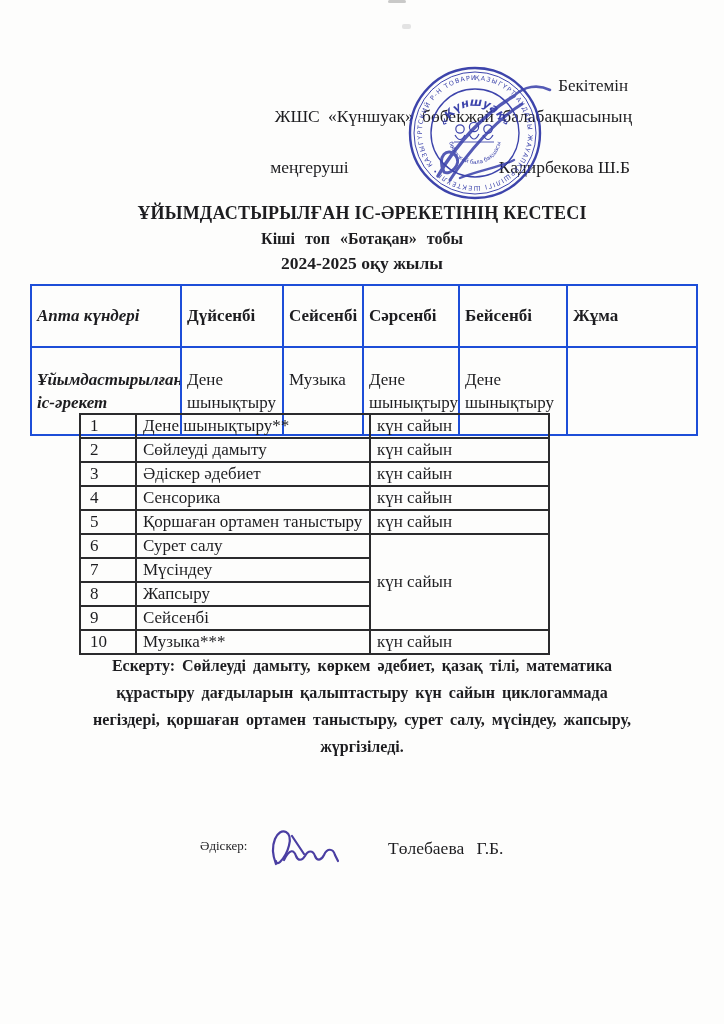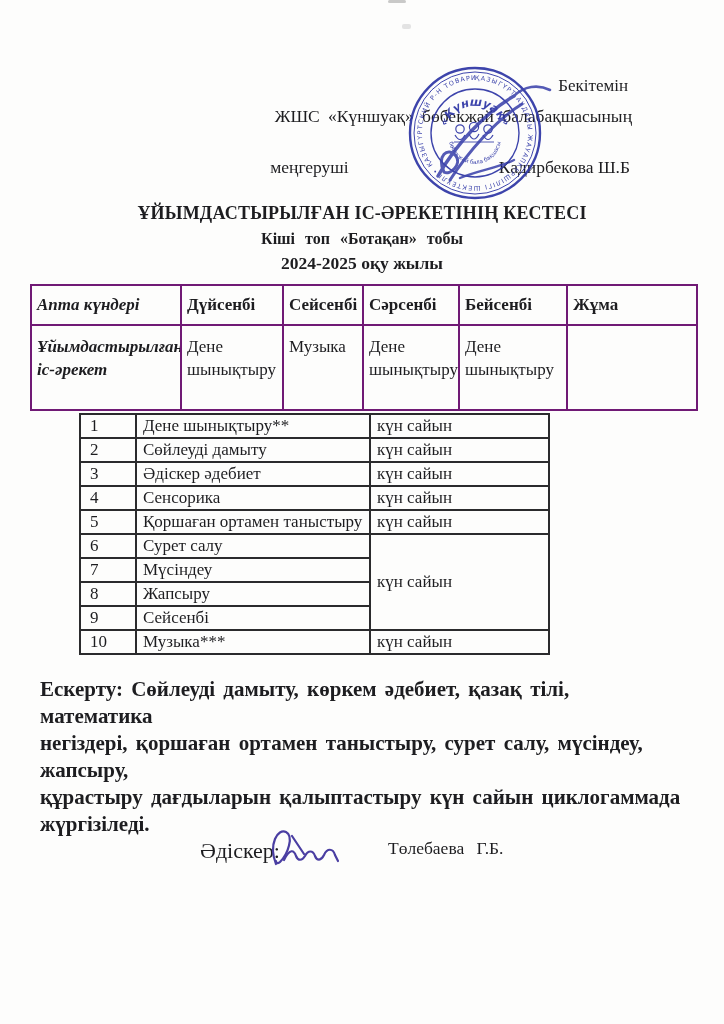--- a/index.html
+++ b/index.html
@@ -23,38 +23,38 @@
   .stamp { position:absolute; left:398px; top:60px; width:170px; height:150px; z-index:5; opacity:.92; }
 
   
   .title-block { position:absolute; top:194px; left:0; width:100%; text-align:center; font-weight:bold; }
   .title-line1 { font-size:18px; letter-spacing:.2px;margin-top:9px; }
   .title-line2 { font-size:16px; margin-top:6px; word-spacing:6px; }
   .title-line3 { font-size:17.5px; margin-top:5px; }
 
   
   .week-table { position:absolute; left:30px; top:284px; width:666px; border-collapse:collapse; table-layout:fixed; }
-  .week-table td, .week-table th { border:2px solid #701a75; font-size:17px; padding:9px 5px; overflow:hidden; }
+  .week-table td, .week-table th { border:2px solid #1d4ed8; font-size:17px; padding:20px 5px; overflow:hidden; }
   .week-table th { font-weight:bold; text-align:left; height:36px; }
   .week-table th.col-label { text-align:left; font-style:italic; }
   .week-table td { height:85px; vertical-align:top; line-height:23px; }
   .week-table td.row-label { font-style:italic; font-weight:bold; }
 
   
   .activity-table { position:absolute; left:79px; top:413px; width:469px; border-collapse:collapse; table-layout:fixed; }
   .activity-table td { border:2px solid #2b2b2d; font-size:17px; height:24px; padding:0 6px; vertical-align:middle; overflow:hidden; }
   .activity-table td.num { padding-left:9px; }
   .activity-table td.freq-merged { vertical-align:middle; }
 
   
-  .note-block { position:absolute; top:676px; left:40px; width:644px; font-weight:bold; font-size:21px; line-height:27px; word-spacing:3px; }
+  .note-block { position:absolute; top:652px; left:40px; width:644px; text-align:center; font-weight:bold; font-size:16px; line-height:27px; word-spacing:3px; }
 
   
   .footer-row { position:absolute; top:832px; left:0; width:100%; height:60px; }
-  .footer-role { position:absolute; left:200px; top:6px; font-size:22px; }
+  .footer-role { position:absolute; left:200px; top:6px; font-size:13px; }
   .footer-sign { position:absolute; left:262px; top:-12px; }
   .footer-name { position:absolute; left:388px; top:6px; font-size:17.5px; word-spacing:8px; }
 </style>
 </head>
 <body>
 
 <div class="page">
   <div class="mark1"></div>
   <div class="mark2"></div>
 
@@ -191,22 +191,22 @@
     <tr>
       <td class="num">10</td>
       <td>Музыка***</td>
       <td>күн сайын</td>
     </tr>
   </tbody>
     </table>
 
   <div class="note-block">
     <div>Ескерту:  Сөйлеуді дамыту,  көркем әдебиет,  қазақ тілі,  математика</div>
+    <div>құрастыру дағдыларын қалыптастыру күн сайын циклогаммада</div>
     <div>негіздері,  қоршаған ортамен таныстыру,  сурет салу,  мүсіндеу,  жапсыру,</div>
-    <div>құрастыру дағдыларын қалыптастыру күн сайын циклогаммада</div>
     <div>жүргізіледі.</div>
   </div>
 
   <div class="footer-row">
     <span class="footer-role">Әдіскер:</span>
     <svg class="footer-sign" width="120" height="55" viewBox="0 0 120 55" xmlns="http://www.w3.org/2000/svg">
       <g stroke="#4a3ea2" stroke-width="2.2" stroke-linecap="round" fill="none">
         <path d="M 14 44 C 6 24 16 8 24 12 C 32 16 26 34 18 42 C 16 44 14 43 14 41"></path>
         <path d="M 22 40 c 6 -12 10 -10 12 -4 c 2 5 6 5 9 0 c 3 -6 8 -6 10 0 c 2 5 6 5 9 -1 c 3 -7 9 -7 11 0 l 3 6"></path>
         <path d="M 30 16 l 12 18"></path>

